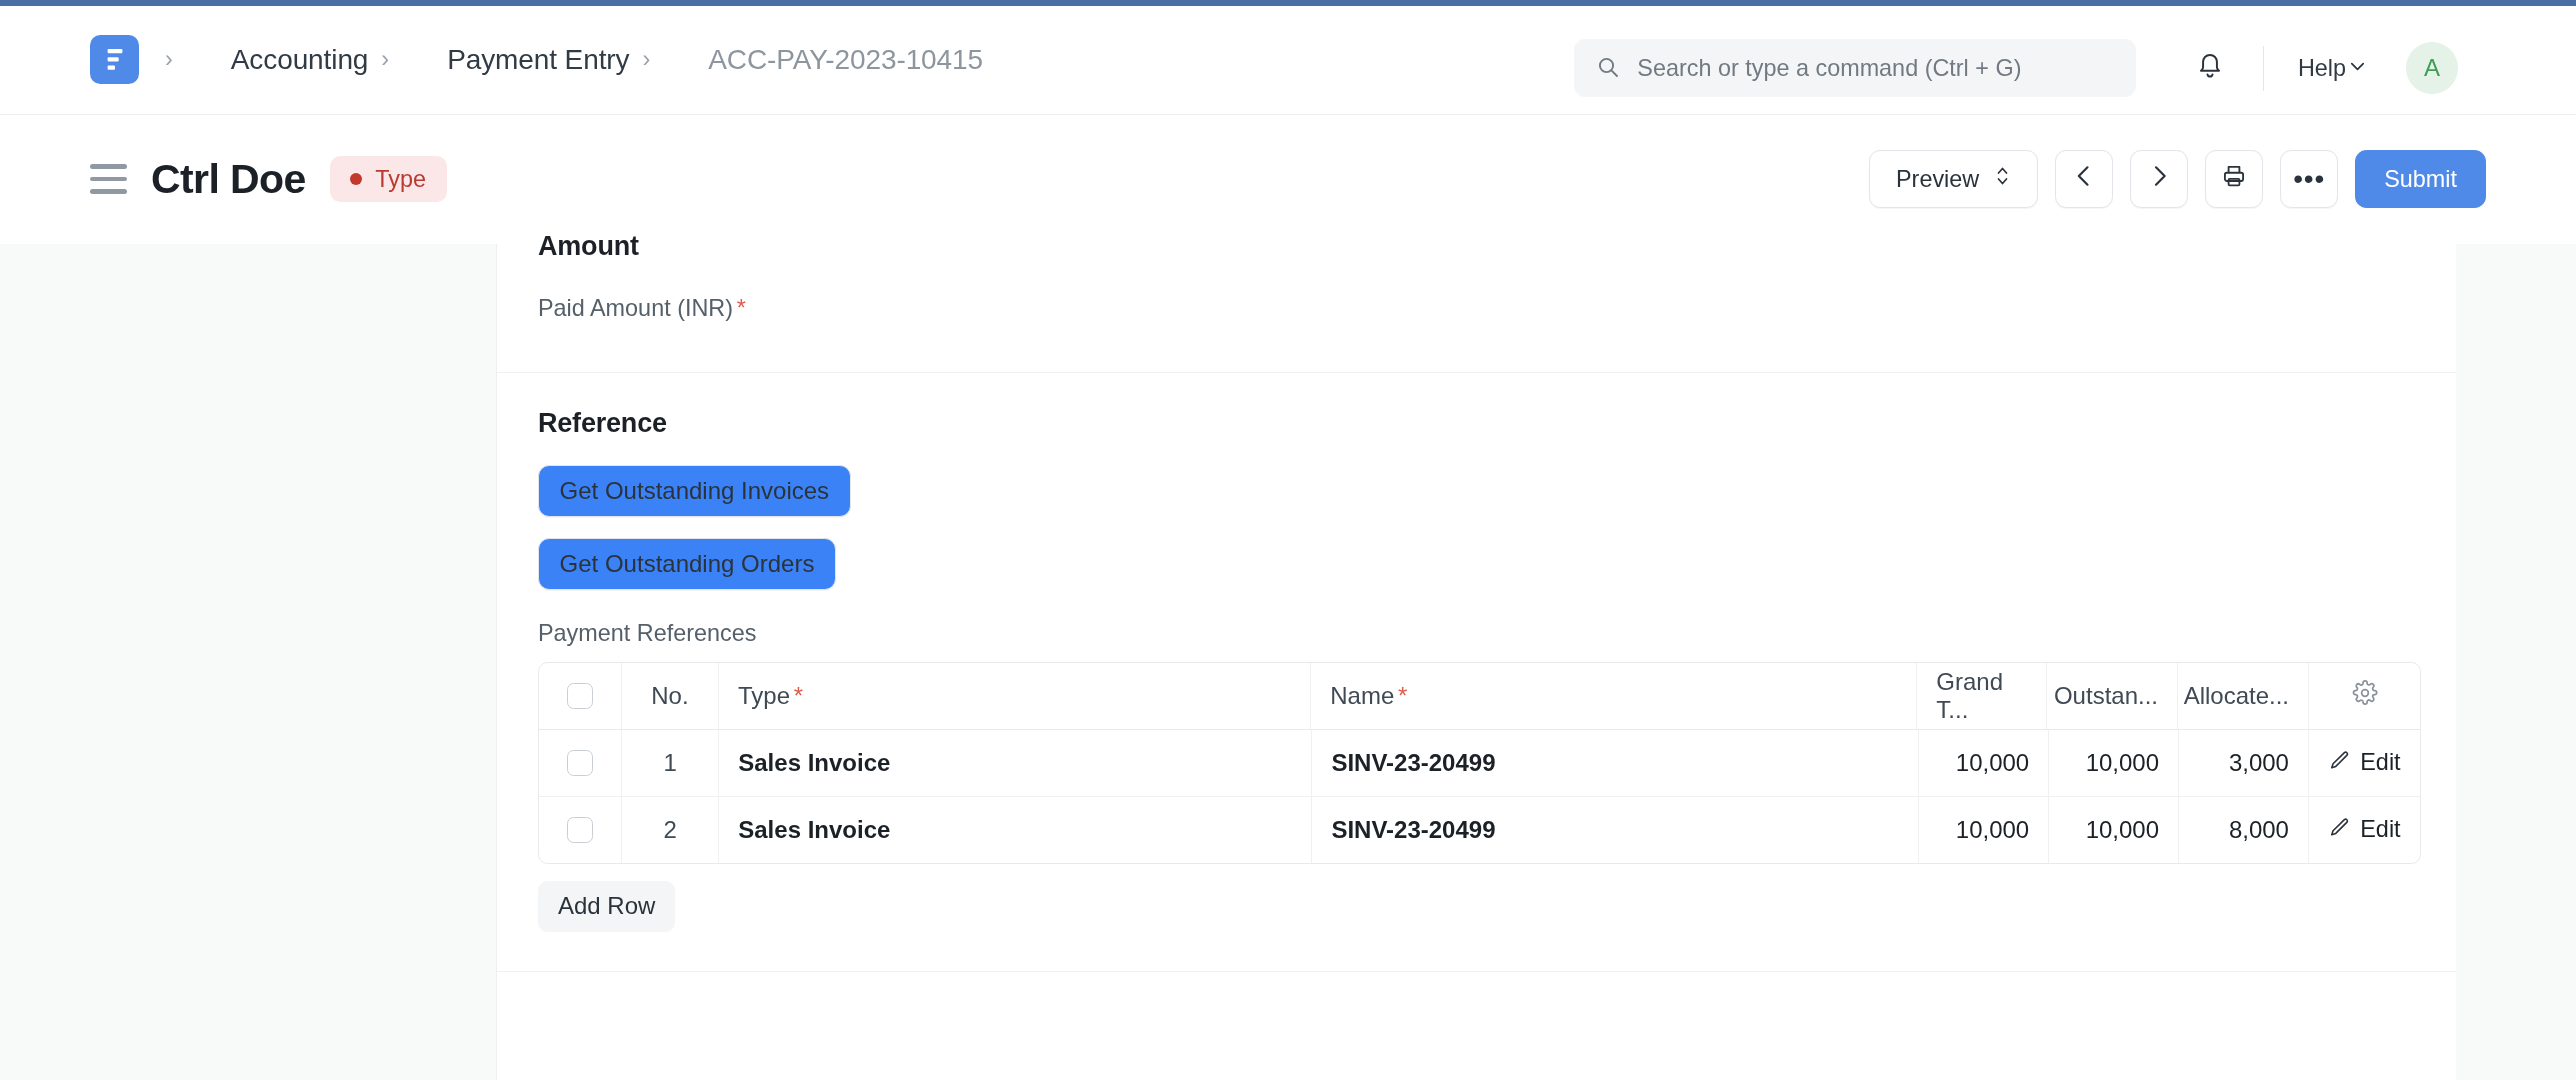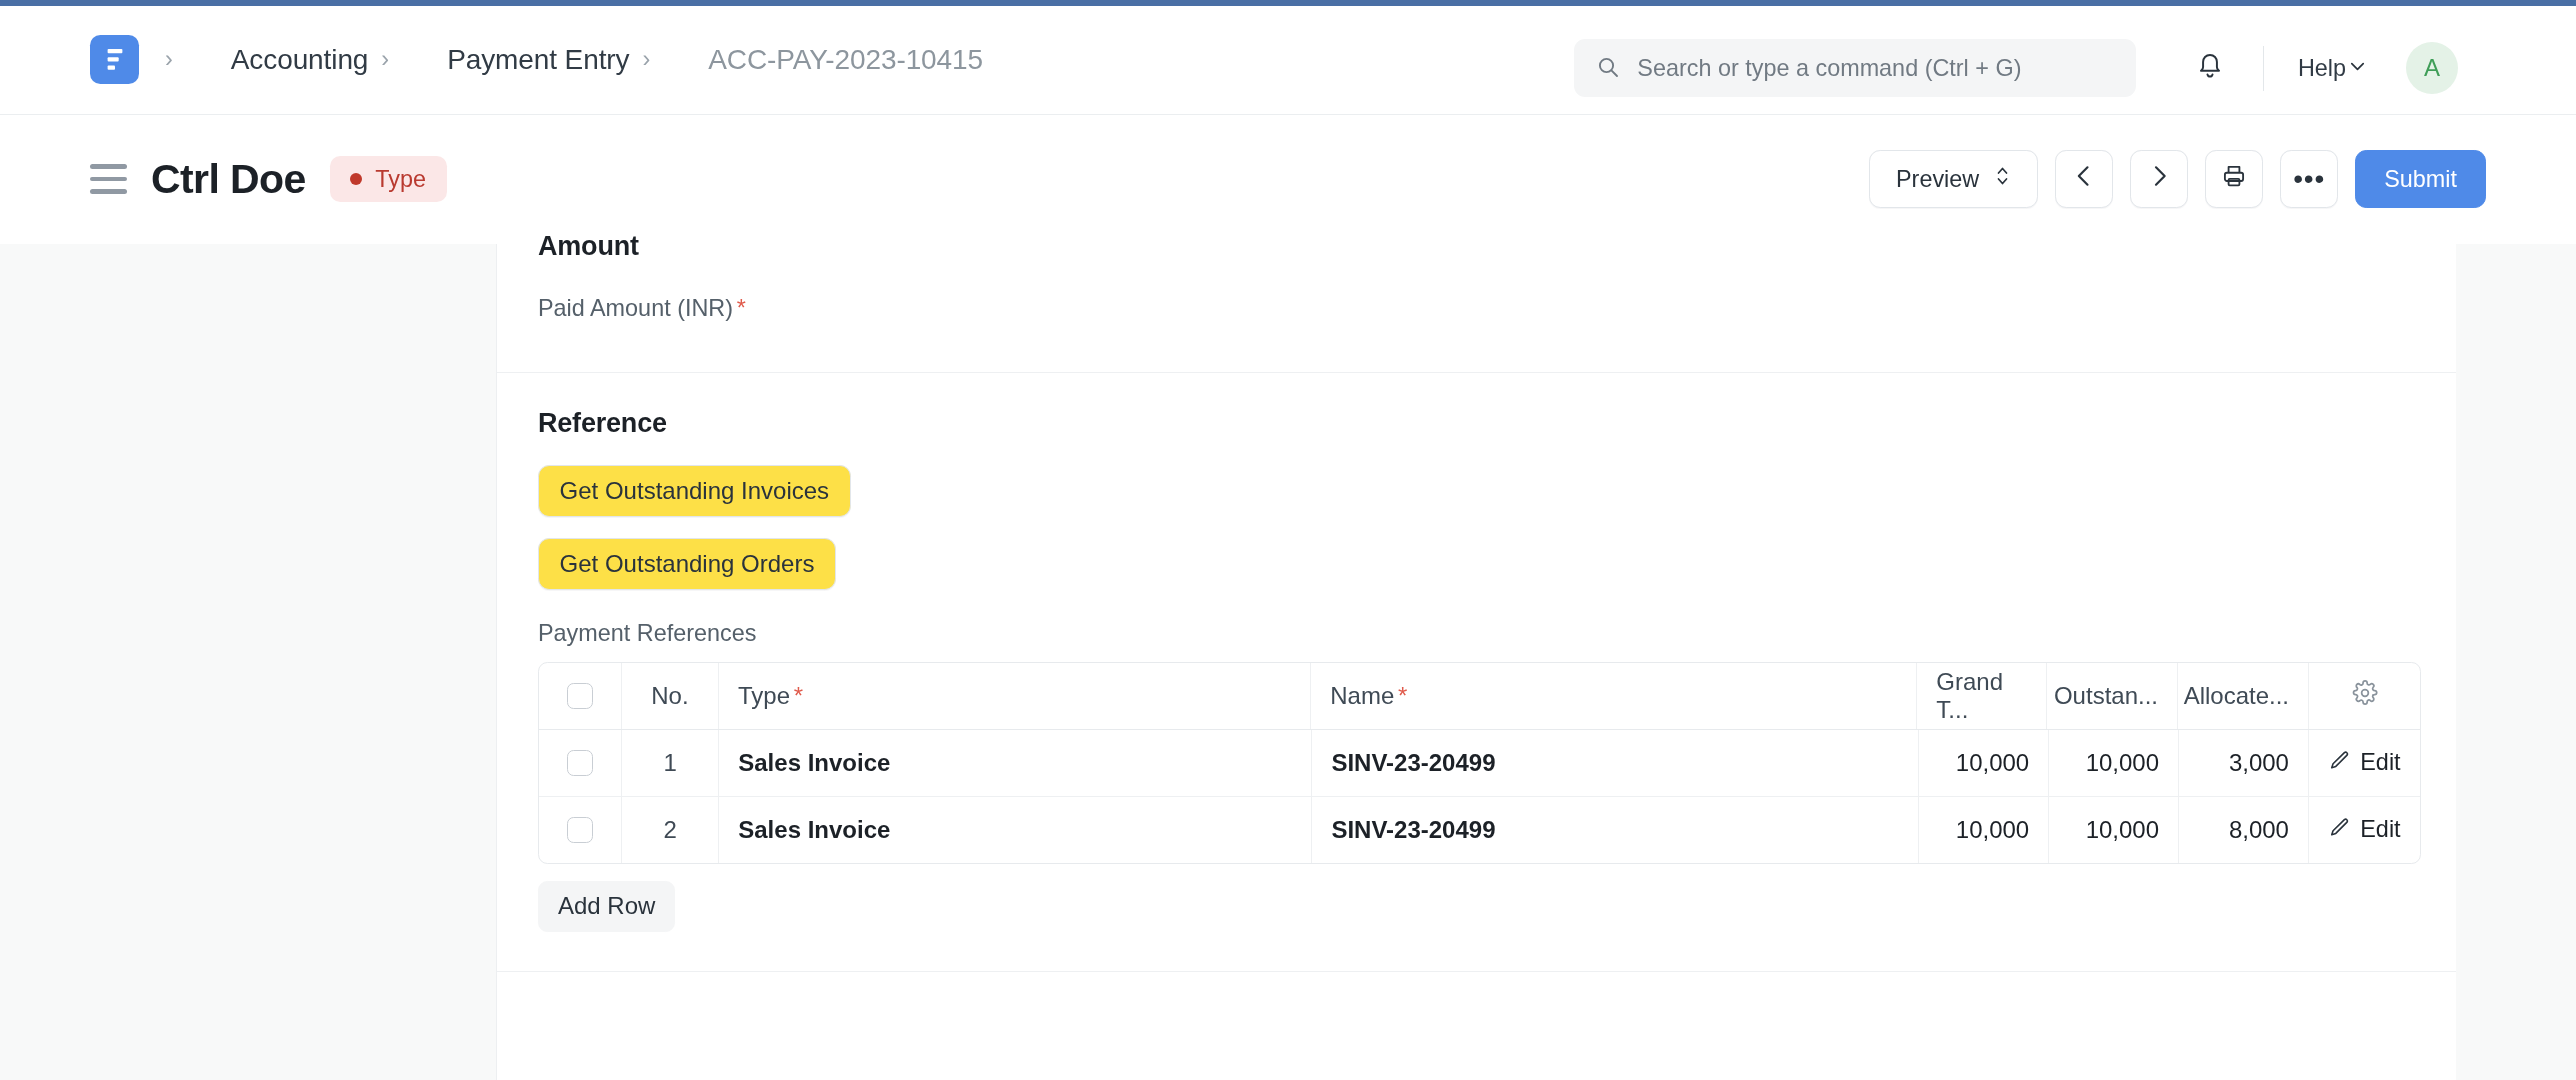--- a/index.html
+++ b/index.html
@@ -130,21 +130,21 @@
   }
   .field-label { font-size:23.4px; color:#55606a; }
   .req { color:#e05b4c; margin-left:3.7px; }
   .value-input {
     background:#f4f5f6; border:0.9px solid #f4f5f6; border-radius:11.2px;
     height:58px; width:521px; display:flex; align-items:center;
     padding:0 20.6px; font-size:25px; color:#1c2127;
   }
 
   .link-btn {
-    background:#fde047; border:0.9px solid #e2e6ea; border-radius:11.2px;
+    background:#3b82f6; border:0.9px solid #e2e6ea; border-radius:11.2px;
     height:52px; display:inline-flex; align-items:center; padding:0 20.6px;
     font-size:24px; color:#2a333c; cursor:pointer;
     box-shadow:0 0.9px 0.9px rgba(17,24,39,0.04);
   }
   .grid-label { font-size:23.4px; color:#55606a; }
 
   
   .grid {
     border:0.9px solid #e7eaed; border-radius:9.4px; overflow:hidden;
     width:1883px; background:#ffffff;

